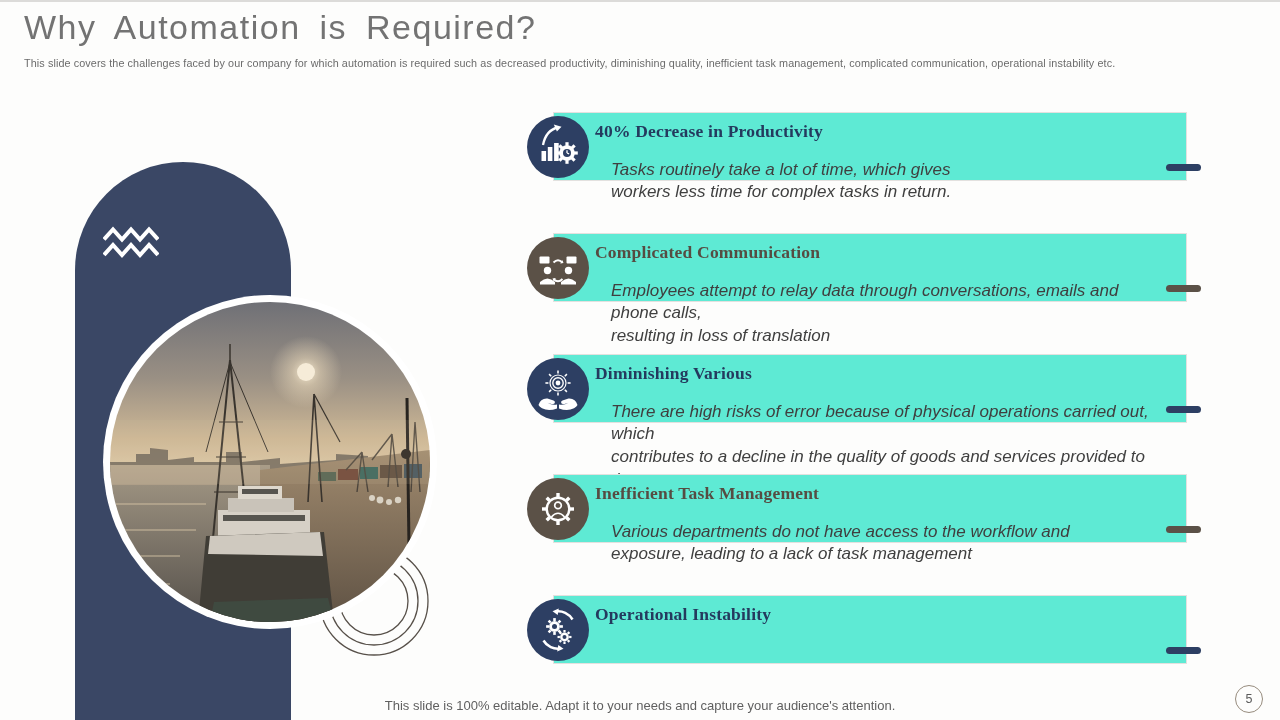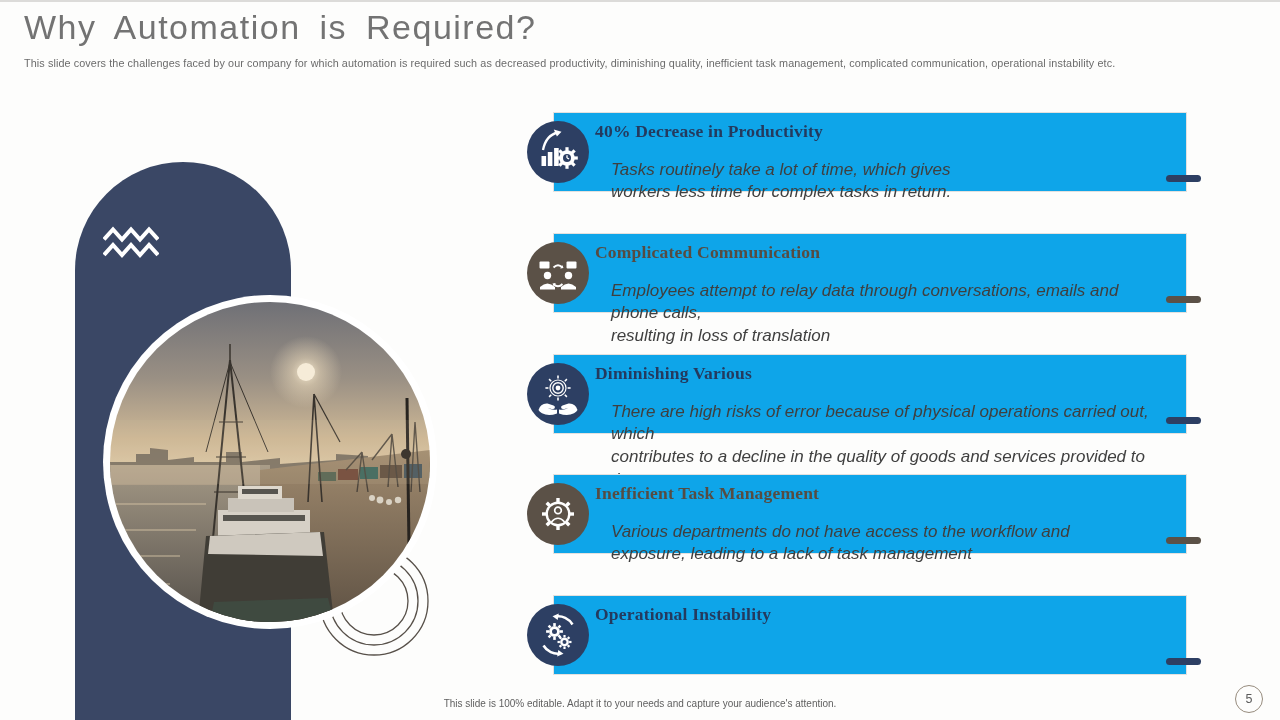--- a/index.html
+++ b/index.html
@@ -34,22 +34,22 @@
     background:#ffffff;border-radius:50%;z-index:2;
   }
   .photo{
     position:absolute;left:7px;top:7px;right:7px;bottom:7px;
     border-radius:50%;overflow:hidden;
   }
   .photo svg{display:block;width:100%;height:100%;}
 
   
   .card{
-    position:absolute;left:553px;width:634px;height:80px;
-    background:#0ea5e9;border:1px solid #e3e1df;box-sizing:border-box;z-index:3;
+    position:absolute;left:553px;width:634px;height:69px;
+    background:#5eead4;border:1px solid #e3e1df;box-sizing:border-box;z-index:3;
   }
   .card-1{top:112px;} .card-2{top:233px;} .card-3{top:354px;} .card-4{top:474px;} .card-5{top:595px;}
   .icon-circle{
     position:absolute;left:-27px;top:50%;transform:translateY(-50%);
     width:62px;height:62px;border-radius:50%;
   }
   .icon-circle svg{display:block;width:62px;height:62px;}
   .accent-navy .icon-circle{background:#2d3f63;}
   .accent-brown .icon-circle{background:#5b5147;}
   .card-body{position:absolute;left:41px;top:8px;right:14px;}
@@ -65,21 +65,21 @@
   }
   .dash{
     position:absolute;right:-15px;bottom:9px;width:35px;height:7px;border-radius:3.5px;
   }
   .accent-navy .dash{background:#2d3f63;}
   .accent-brown .dash{background:#5b5147;}
 
   
   .slide-footer{
     position:absolute;left:0;right:0;top:698px;margin:0;
-    text-align:center;font-size:10px;color:#5f5f5f;
+    text-align:center;font-size:13px;color:#5f5f5f;
   }
   .page-badge{
     position:absolute;left:1235px;top:685px;width:28px;height:28px;
     border:1px solid #978c7e;border-radius:50%;box-sizing:border-box;
     text-align:center;line-height:26px;font-size:12.5px;color:#5a5a5a;
     background:#fdfdfc;
   }
 </style>
 </head>
 <body>

